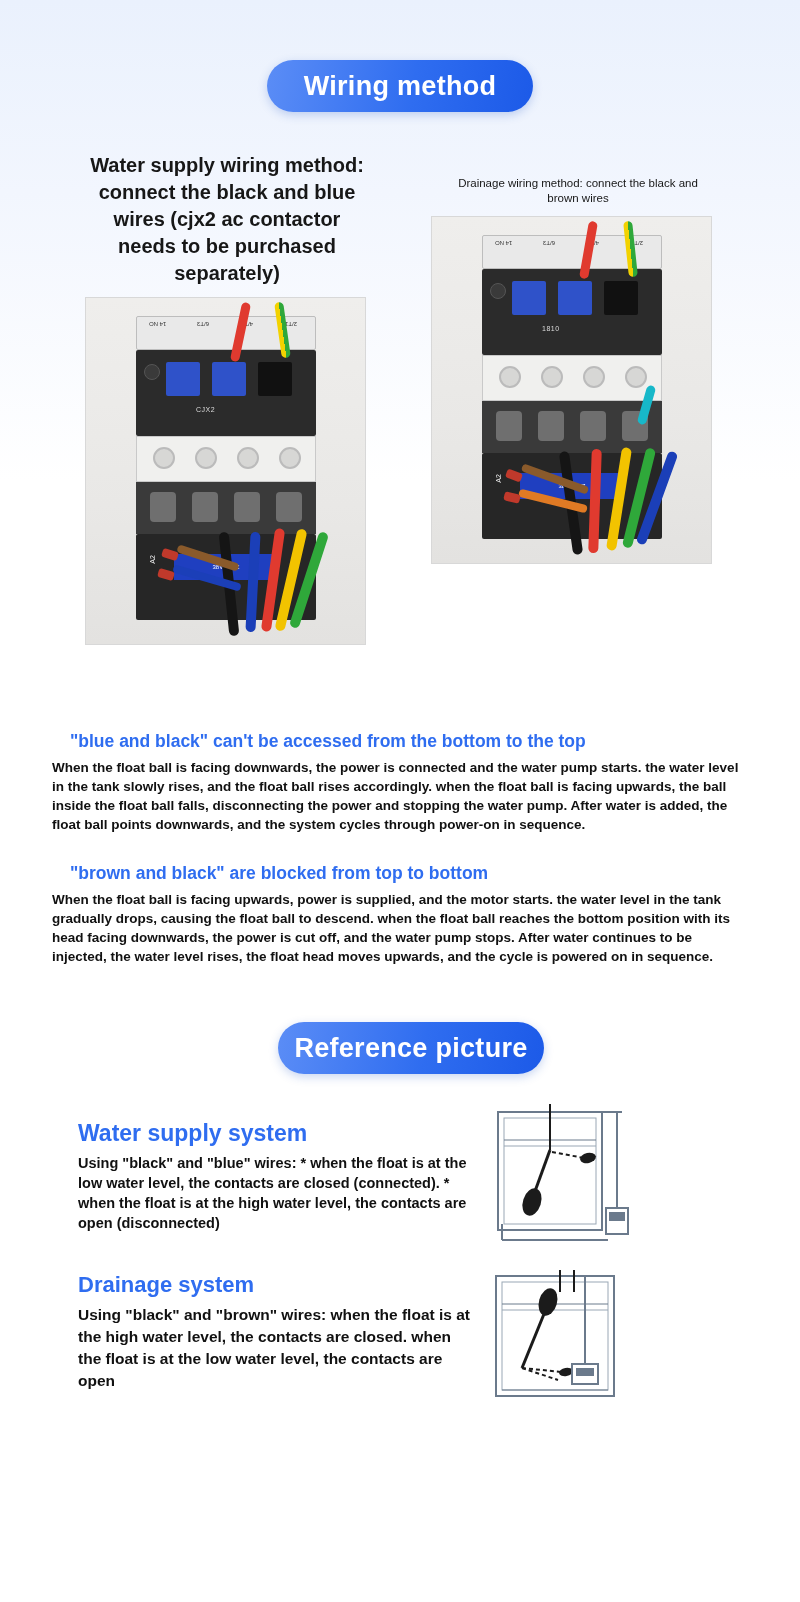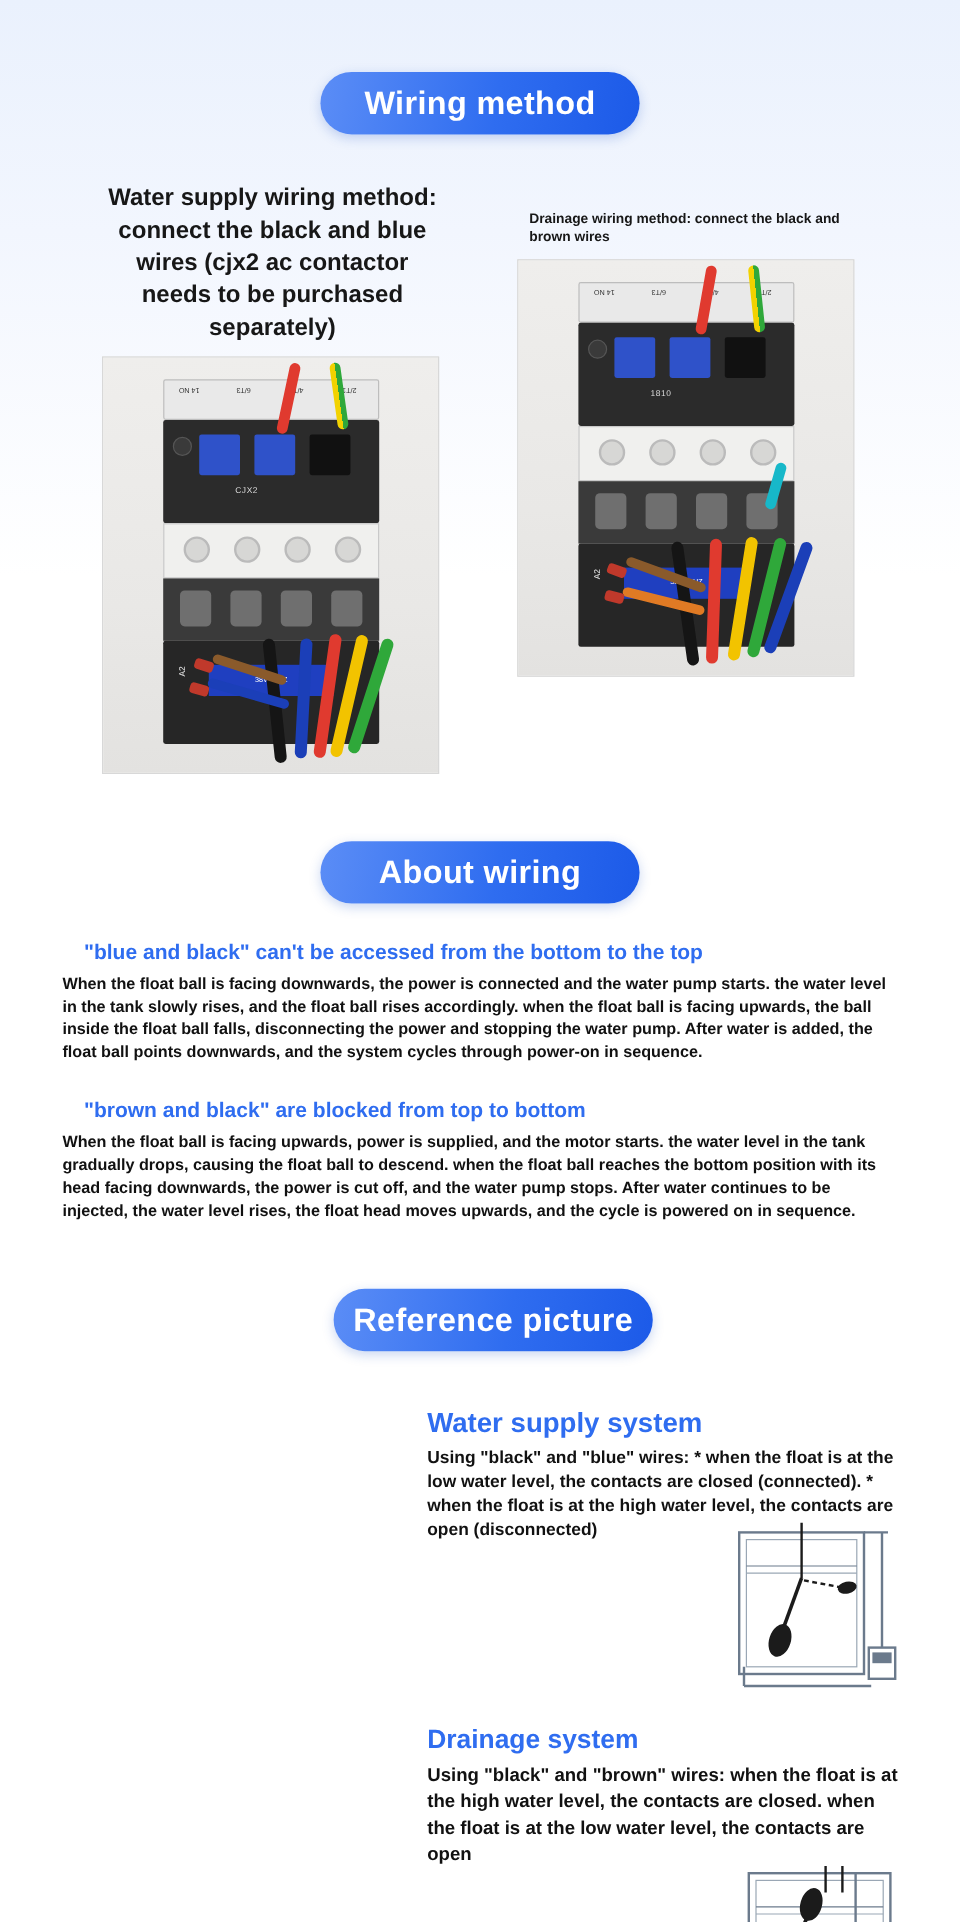--- a/index.html
+++ b/index.html
@@ -47,23 +47,23 @@
     font-weight: bold;
     line-height: 1.35;
     color: #171717;
     min-height: 54px;
     display: flex;
     align-items: flex-end;
     justify-content: center;
   }
   .caption.small {
     font-size: 11.5px;
-    font-weight: bold;
+    font-weight: normal;
     line-height: 1.3;
-    text-align: left;
+    text-align: center;
     justify-content: flex-end;
     padding-left: 10px;
   }
 
   .photo {
     margin-top: 10px;
     width: 281px;
     height: 348px;
     border: 1px solid #d8d8d8;
     background: #f4f4f2;
@@ -121,21 +121,21 @@
     font-size: 13.5px;
     font-weight: bold;
     line-height: 1.42;
     margin: 0 0 28px 0;
     color: #111;
   }
 
   
   .section-3 { padding-top: 28px; margin-left: 22px; }
   .ref-block { padding: 46px 0 0 0; }
-  .ref-row { display: flex; align-items: flex-end; padding: 0 44px 0 56px; flex-direction: column; }
+  .ref-row { display: flex; align-items: flex-start; padding: 0 44px 0 56px; }
   .ref-text { flex: 1 1 auto; max-width: 400px; }
   .ref-h {
     color: #2f6df0;
     font-size: 23px;
     font-weight: bold;
     margin: 0 0 6px 0;
   }
   .ref-p {
     font-size: 14.5px;
     font-weight: bold;
@@ -258,21 +258,20 @@
           <div class="lug" style="left:32px; top:236px; transform:rotate(20deg);"></div>
           <div class="lug" style="left:30px; top:258px; transform:rotate(14deg);"></div>
         </div>
       </div>
     </div>
 
   </div>
 </div>
 
 <div class="section-2">
-  <div class="pill">About wiring</div>
 
   <div class="about-body">
     <h3 class="about-h">"blue and black" can't be accessed from the bottom to the top</h3>
     <p class="about-p">When the float ball is facing downwards, the power is connected and the water pump starts. the water level in the tank slowly rises, and the float ball rises accordingly. when the float ball is facing upwards, the ball inside the float ball falls, disconnecting the power and stopping the water pump. After water is added, the float ball points downwards, and the system cycles through power-on in sequence.</p>
 
     <h3 class="about-h">"brown and black" are blocked from top to bottom</h3>
     <p class="about-p">When the float ball is facing upwards, power is supplied, and the motor starts. the water level in the tank gradually drops, causing the float ball to descend. when the float ball reaches the bottom position with its head facing downwards, the power is cut off, and the water pump stops. After water continues to be injected, the water level rises, the float head moves upwards, and the cycle is powered on in sequence.</p>
   </div>
 </div>
 

